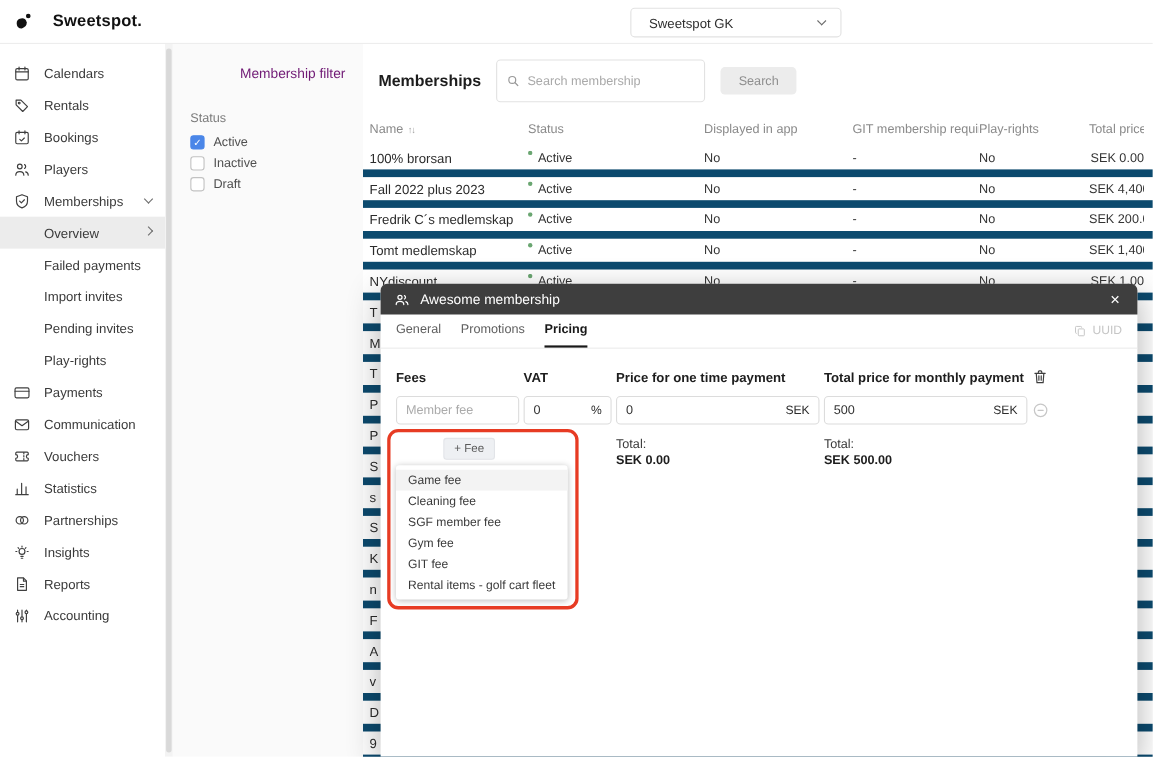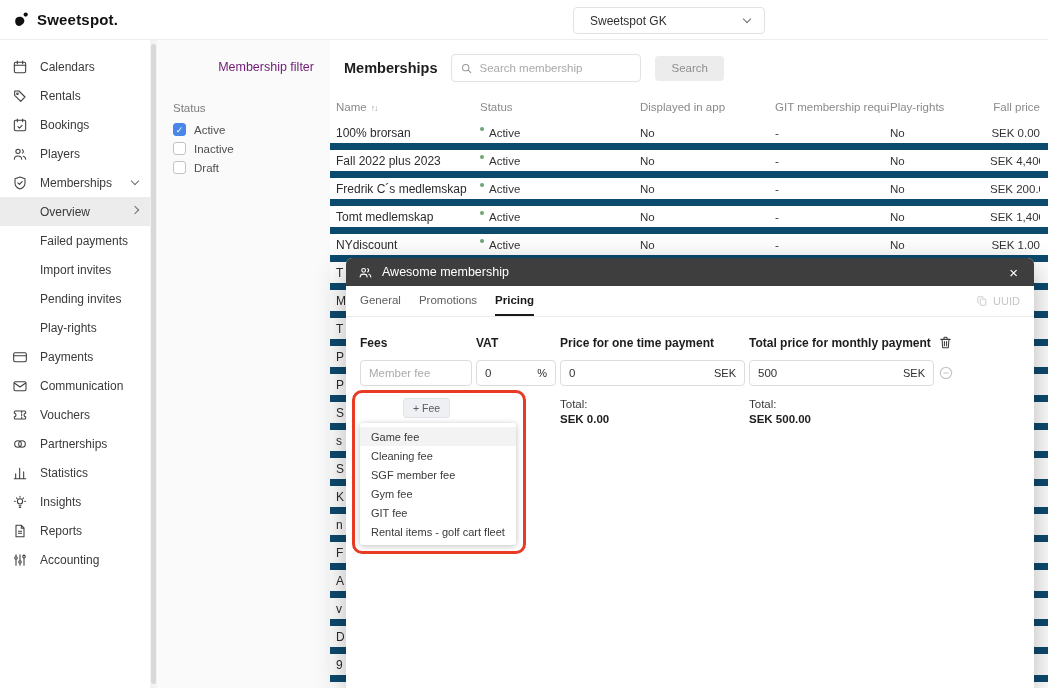--- a/index.html
+++ b/index.html
@@ -6,21 +6,21 @@
   html,body { width:1048px; height:688px; overflow:hidden; }
   body {
     font-family: "Liberation Sans", sans-serif;
     font-size: 12px; color:#2e2e2e; background:#fff; position:relative; cursor:default;
   }
   svg { display:block; }
 
   
   .topbar { position:absolute; top:0; left:0; right:0; height:40px; background:#fff;
             border-bottom:1px solid #ededed; display:flex; align-items:center; z-index:20; }
-  .brand { display:flex; align-items:center; gap:6px; padding-left:14px; }
+  .brand { display:flex; align-items:center; gap:17px; padding-left:14px; }
   .brand-name { font-size:15px; font-weight:700; color:#111; letter-spacing:.2px; }
   .club-selector { position:absolute; left:573px; top:7px; width:192px; height:27px;
             background:#fff; border:1px solid #e2e2e2; border-radius:4px;
             display:flex; align-items:center; justify-content:space-between;
             padding:0 14px 0 16px; font-size:12px; color:#2f2f2f; font-family:inherit; cursor:pointer; }
 
   .chev { width:6px; height:6px; border-right:1.5px solid #6d6d6d; border-bottom:1.5px solid #6d6d6d;
           display:inline-block; transform:rotate(45deg); margin-top:-3px; }
   .chev.right { transform:rotate(-45deg); }
 
@@ -40,21 +40,21 @@
   .fp-section { color:#7c7c7c; font-size:11.5px; margin:28px 16px 6px; }
   .chk-row { display:flex; align-items:center; gap:8px; padding:3px 16px; font-size:11.5px; color:#4f4f4f; cursor:pointer; }
   .chk { width:13px; height:13px; border:1.5px solid #c2c2c2; border-radius:3px; background:#fff;
          display:flex; align-items:center; justify-content:center; font-size:9px; color:transparent; flex:none; }
   .chk.checked { background:var(--accent-blue); border-color:var(--accent-blue); color:#fff; }
 
   
   .main { position:absolute; top:40px; left:330px; right:0; bottom:0; background:#fff; }
   .main-header { display:flex; align-items:center; gap:14px; padding:14px 14px 10px 14px; }
   .main-title { font-size:14.5px; font-weight:700; color:#1d1d1d; }
-  .search-box { width:190px; height:28px; border:1px solid #e2e2e2; border-radius:4px;
+  .search-box { width:190px; height:39px; border:1px solid #e2e2e2; border-radius:4px;
                 display:flex; align-items:center; gap:6px; padding:0 8px; background:#fff; }
   .search-box input { border:none; outline:none; flex:1; font-size:11.5px; color:#333; background:transparent; font-family:inherit; }
   .search-box input::placeholder { color:#a9a9a9; }
   .search-btn { height:25px; padding:0 16px; background:#ececec; border:none; border-radius:4px;
                 font-size:11.5px; color:#8e8e8e; font-family:inherit; cursor:pointer; }
 
   .thead, .trow { display:grid; grid-template-columns:144px 160px 135px 115px 100px 1fr;
                   align-items:center; padding:0 8px 0 6px; }
   .thead { height:30px; color:#8a8a8a; font-size:11.5px; }
   .th, .td { white-space:nowrap; overflow:hidden; }
@@ -217,34 +217,34 @@
     <span class="icon">
         <svg viewBox="0 0 24 24" fill="none" stroke="currentColor" stroke-width="1.6" stroke-linecap="round" stroke-linejoin="round">
           <path d="M3.5 9.5v-2A1.5 1.5 0 015 6h14a1.5 1.5 0 011.5 1.5v2a2.5 2.5 0 000 5v2A1.5 1.5 0 0119 18H5a1.5 1.5 0 01-1.5-1.5v-2a2.5 2.5 0 000-5z"></path>
           <path d="M14.5 6.5v11" stroke-dasharray="2 2.2"></path>
         </svg>
       </span>
     <span>Vouchers</span>
   </div>
   <div class="side-item">
     <span class="icon">
+        <svg viewBox="0 0 24 24" fill="none" stroke="currentColor" stroke-width="1.6" stroke-linecap="round">
+          <path d="M5.5 20v-7M11.5 20V5M17.5 20v-10M3.5 20.5h17"></path>
+        </svg>
+      </span>
+    <span>Statistics</span>
+  </div>
+  <div class="side-item">
+    <span class="icon">
         <svg viewBox="0 0 24 24" fill="none" stroke="currentColor" stroke-width="1.6">
           <circle cx="9" cy="12" r="5"></circle>
           <circle cx="15" cy="12" r="5"></circle>
         </svg>
       </span>
     <span>Partnerships</span>
-  </div>
-  <div class="side-item">
-    <span class="icon">
-        <svg viewBox="0 0 24 24" fill="none" stroke="currentColor" stroke-width="1.6" stroke-linecap="round">
-          <path d="M5.5 20v-7M11.5 20V5M17.5 20v-10M3.5 20.5h17"></path>
-        </svg>
-      </span>
-    <span>Statistics</span>
   </div>
   <div class="side-item">
     <span class="icon">
         <svg viewBox="0 0 24 24" fill="none" stroke="currentColor" stroke-width="1.6" stroke-linecap="round">
           <circle cx="12" cy="11" r="4"></circle>
           <path d="M12 3.5V5M5 11H3.6M20.4 11H19M6.6 5.8l1 1M17.4 5.8l-1 1M10.5 17.8h3M11 20.2h2"></path>
         </svg>
       </span>
     <span>Insights</span>
   </div>
@@ -305,21 +305,21 @@
     </div>
     <button class="search-btn">Search</button>
   </div>
 
   <div class="thead">
     <div class="th"><span>Name</span><span class="sort">↑↓</span></div>
     <div class="th">Status</div>
     <div class="th">Displayed in app</div>
     <div class="th">GIT membership required</div>
     <div class="th">Play-rights</div>
-    <div class="th price">Fall price</div>
+    <div class="th price">Total price</div>
   </div>
   <div>
   <div class="trow">
     <div class="td name">100% brorsan</div>
     <div class="td"><span class="dot"></span><span>Active</span></div>
     <div class="td">No</div>
     <div class="td">-</div>
     <div class="td">No</div>
     <div class="td price">SEK 0.00</div>
   </div>

